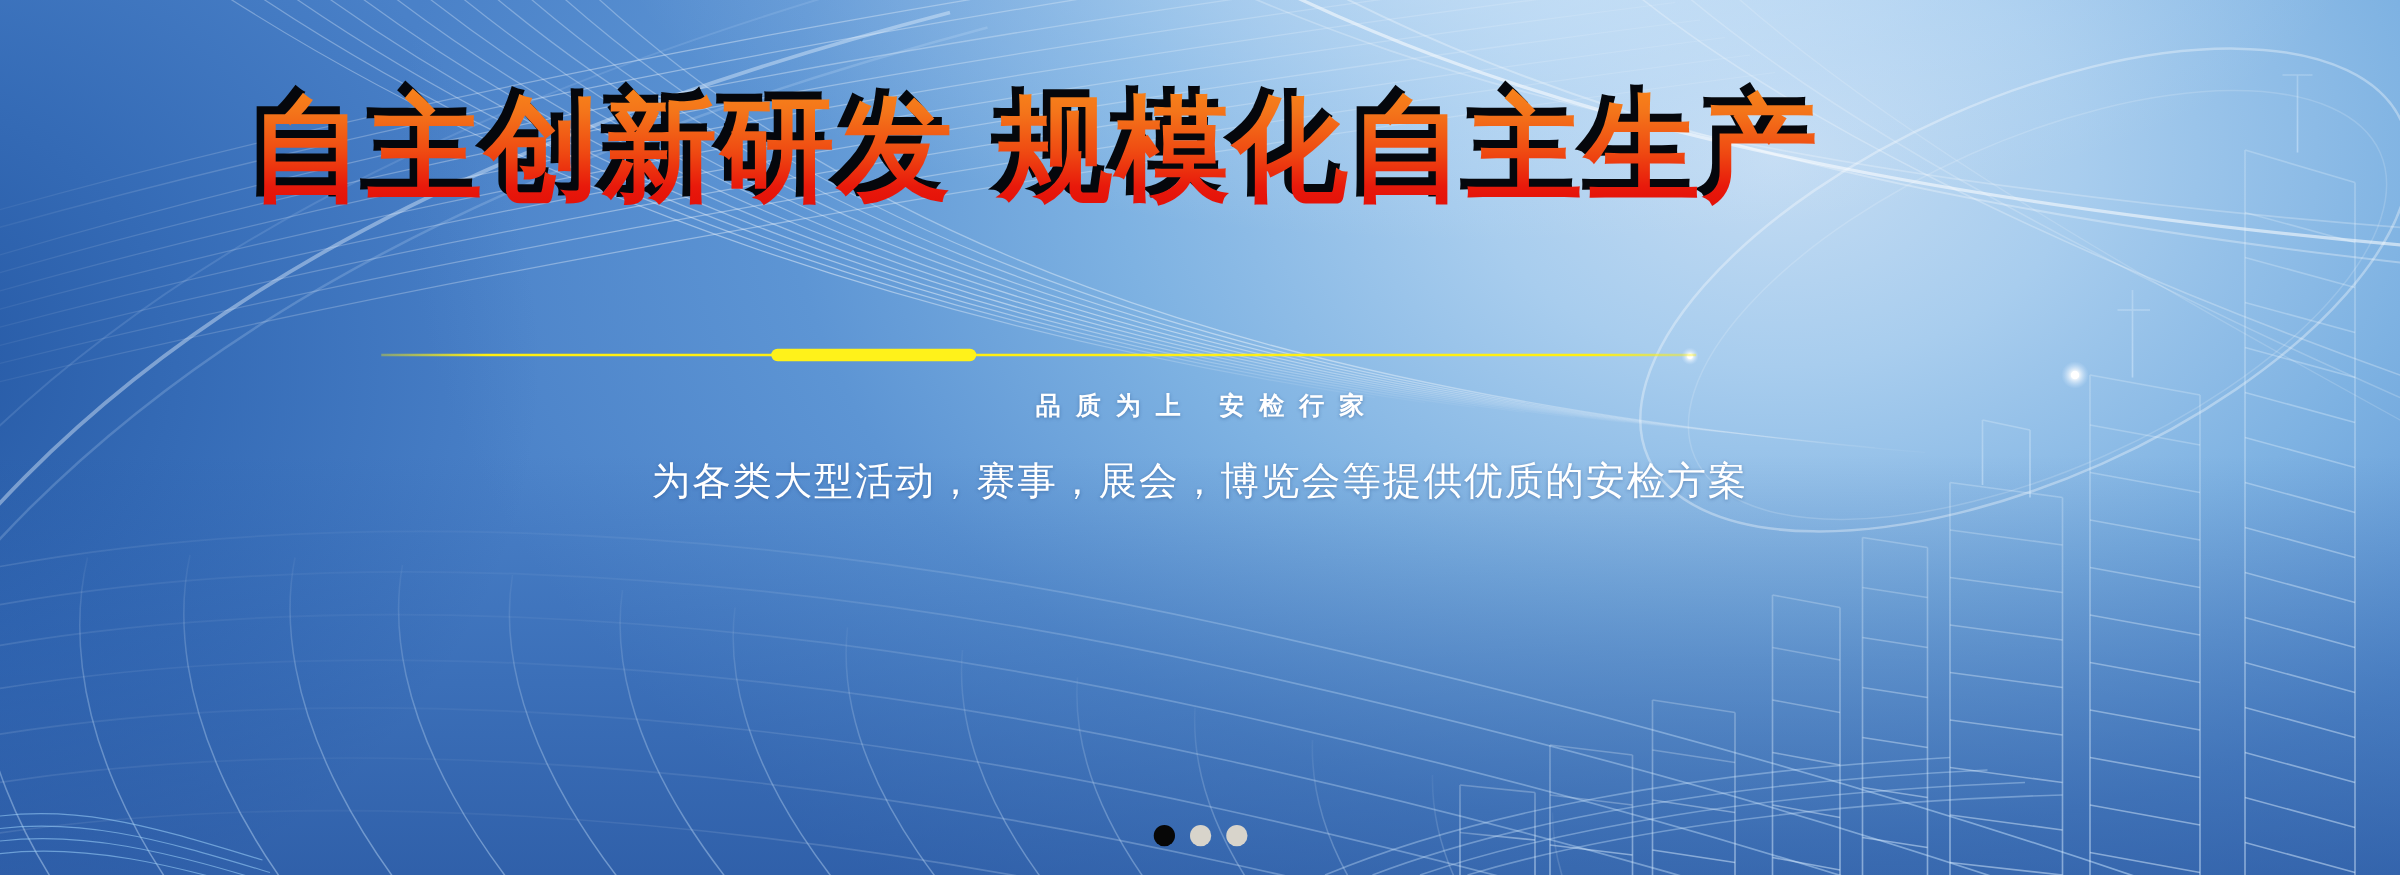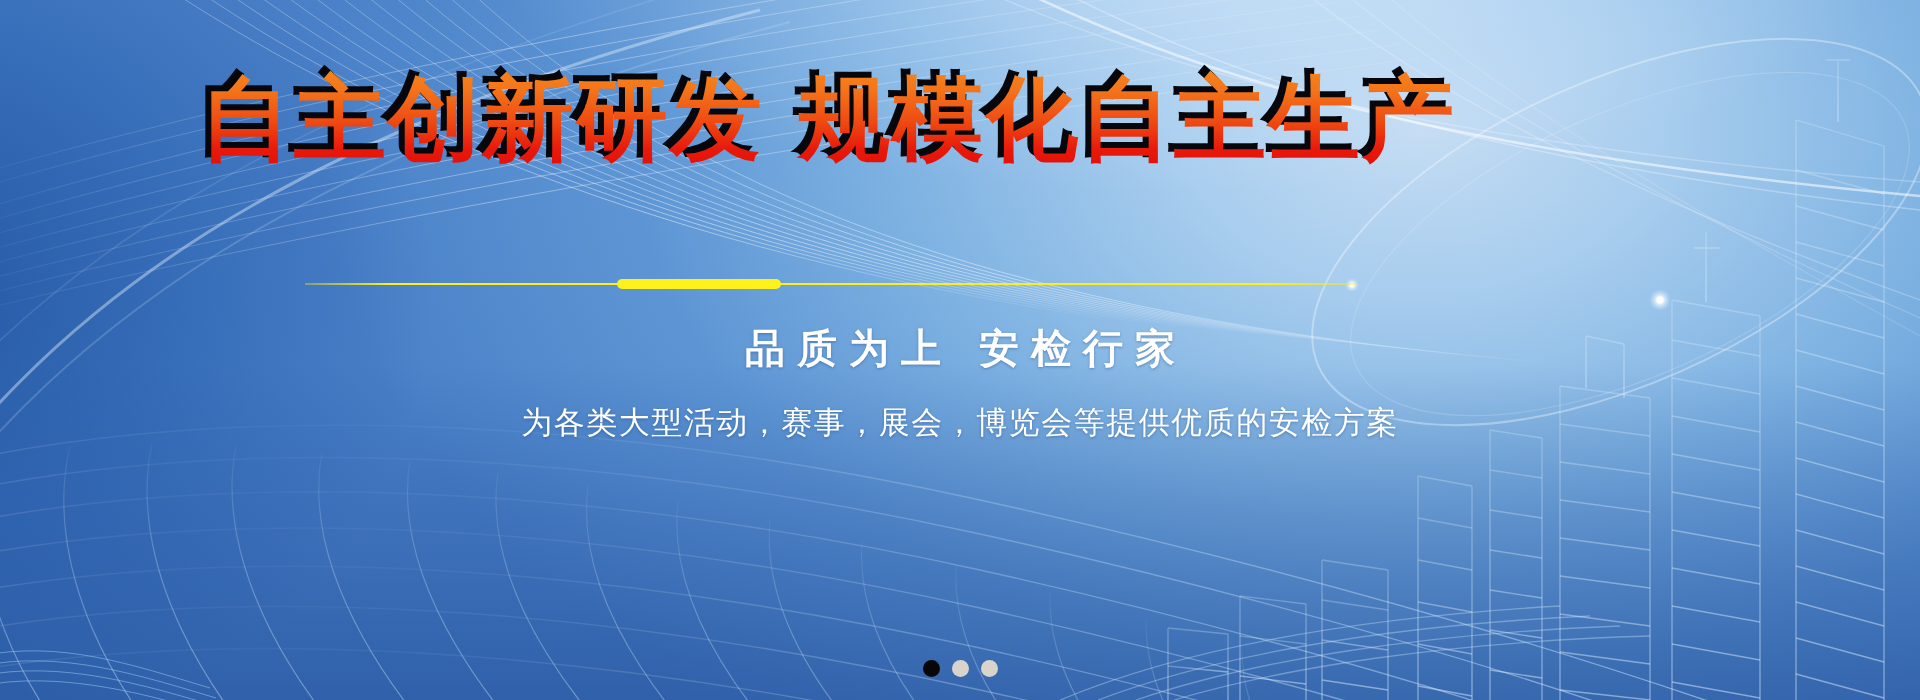--- a/index.html
+++ b/index.html
@@ -113,27 +113,27 @@
   
   .sub-wrap {
     position: absolute;
     left: 0;
     top: 305px;
     width: 1920px;
     text-align: center;
   }
   .sub-1 {
     font-family: "DejaVu Sans", "Liberation Sans", sans-serif;
-    font-size: 40px;
+    font-size: 20px;
     font-weight: 700;
     color: #ffffff;
     letter-spacing: 12px;
     text-indent: 12px;
     text-shadow: 0 1px 3px rgba(18,54,112,0.38);
-    margin: 16px 0 26px 0;
+    margin: 6px 0 26px 0;
   }
   .sub-2 {
     font-family: "DejaVu Sans", "Liberation Sans", sans-serif;
     font-size: 31px;
     font-weight: 400;
     color: #ffffff;
     letter-spacing: 1.5px;
     text-shadow: 0 1px 3px rgba(18,54,112,0.38);
     margin: 4px;
   }

